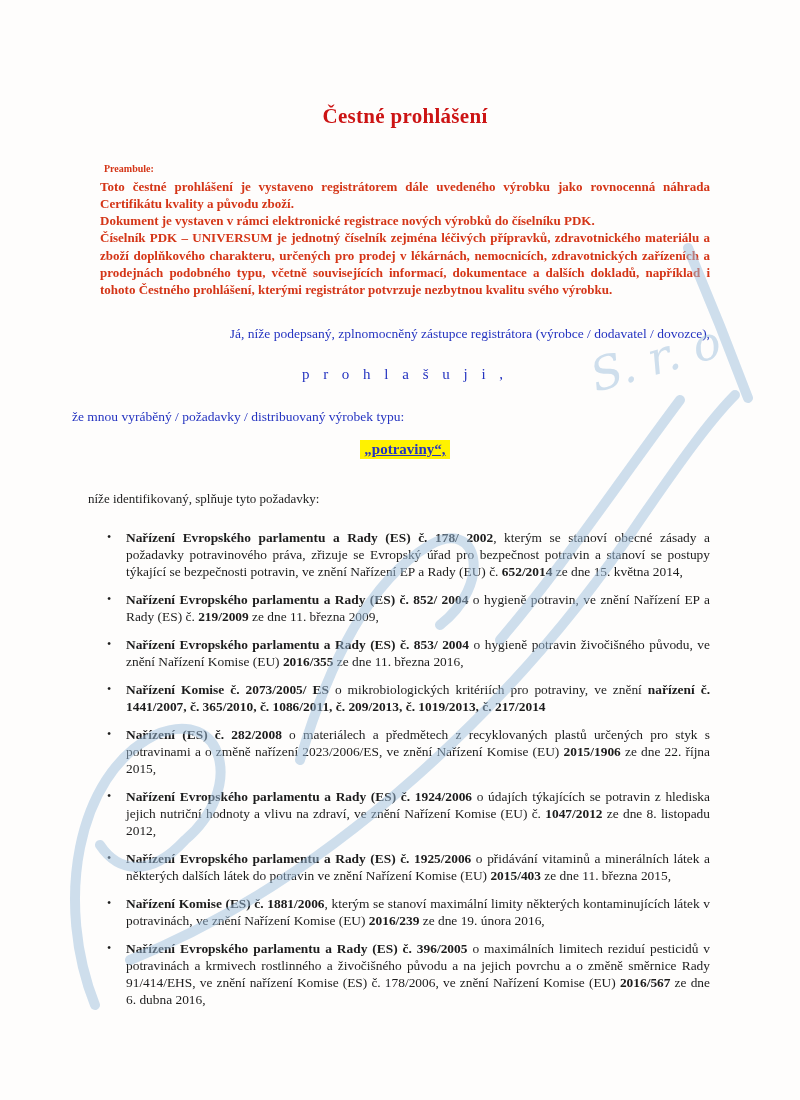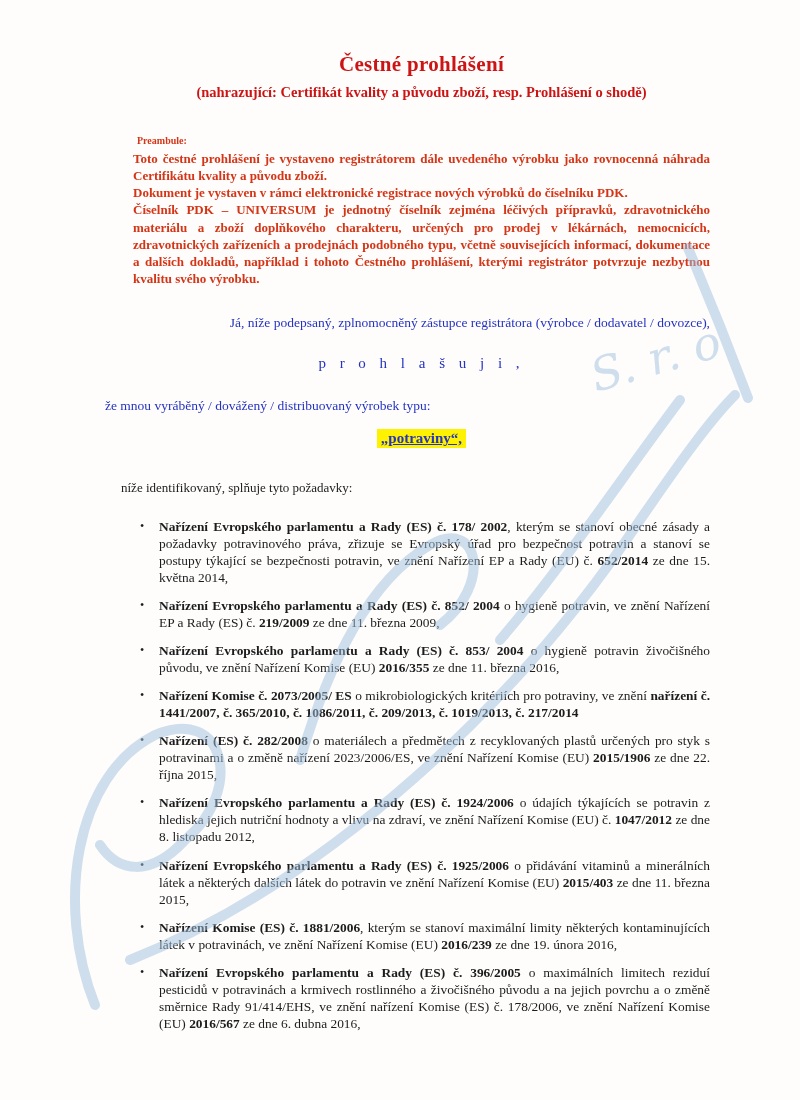--- a/index.html
+++ b/index.html
@@ -6,21 +6,21 @@
   html, body { background:#ffffff; }
   .page {
     position:relative;
     width:800px; height:1100px;
     margin:0 auto;
     background:#fefdfc;
     overflow:hidden;
     font-family:"Liberation Serif","DejaVu Serif",serif;
     color:var(--text-black,#1c1c1c);
   }
-  .content { position:relative; z-index:1; padding:52px 90px 0 100px;margin-left:33px; }
+  .content { position:relative; z-index:1; padding:104px 90px 0 100px; }
 
   .title {
     text-align:center;
     font-size:21px; font-weight:bold;
     color:var(--title-red,#cc1414);
     letter-spacing:.3px;
   }
   .subtitle {
     text-align:center;
     font-size:14.5px; font-weight:bold;
@@ -121,35 +121,34 @@
     <path d="M 300 760 C 330 660, 370 580, 430 545 C 480 517, 492 585, 440 625"></path>
     <path d="M 500 640 C 560 570, 620 480, 680 400"></path>
     <path d="M 688 248 C 710 300, 728 345, 748 398"></path>
     <text transform="translate(596 392) rotate(-16)">S. r. o.</text>
   </svg>
 
   <div class="content">
 
     <h1 class="title">Čestné prohlášení</h1>
 
-    <div class="subtitle">(nahrazující: Certifikát kvality a původu zboží, resp. Prohlášení o shodě)</div>
 
     <div class="preamble-heading">Preambule:</div>
 
     <div class="preamble">
       <p>Toto čestné prohlášení je vystaveno registrátorem dále uvedeného výrobku jako rovnocenná náhrada Certifikátu kvality a původu zboží.</p>
       <p>Dokument je vystaven v rámci elektronické registrace nových výrobků do číselníku PDK.</p>
       <p>Číselník PDK – UNIVERSUM je jednotný číselník zejména léčivých přípravků, zdravotnického materiálu a zboží doplňkového charakteru, určených pro prodej v lékárnách, nemocnicích, zdravotnických zařízeních a prodejnách podobného typu, včetně souvisejících informací, dokumentace a dalších dokladů, například i tohoto Čestného prohlášení, kterými registrátor potvrzuje nezbytnou kvalitu svého výrobku.</p>
     </div>
 
     <div class="declarant-line blue">Já, níže podepsaný, zplnomocněný zástupce registrátora (výrobce / dodavatel / dovozce),</div>
 
     <div class="declare-word blue">p r o h l a š u j i ,</div>
 
-    <div class="product-line blue">že mnou vyráběný / dovážený  / distribuovaný výrobek typu:</div>
+    <div class="product-line blue">že mnou vyráběný / požadavky  / distribuovaný výrobek typu:</div>
 
     <div class="product-type-wrap">
       <span class="product-type">„potraviny“,</span>
     </div>
 
     <div class="requirements-intro">níže identifikovaný, splňuje tyto požadavky:</div>
 
     <ul class="requirements">
         <li><b>Nařízení Evropského parlamentu a Rady (ES) č. 178/ 2002</b><span>, kterým se stanoví obecné zásady a požadavky potravinového práva, zřizuje se Evropský úřad pro bezpečnost potravin a stanoví se postupy týkající se bezpečnosti potravin, ve znění Nařízení EP a Rady (EU) č. </span><b>652/2014</b><span> ze dne 15. května 2014,</span></li>
         <li><b>Nařízení Evropského parlamentu a Rady (ES) č. 852/ 2004</b><span> o hygieně potravin, ve znění Nařízení EP a Rady (ES) č. </span><b>219/2009</b><span> ze dne 11. března 2009,</span></li>

